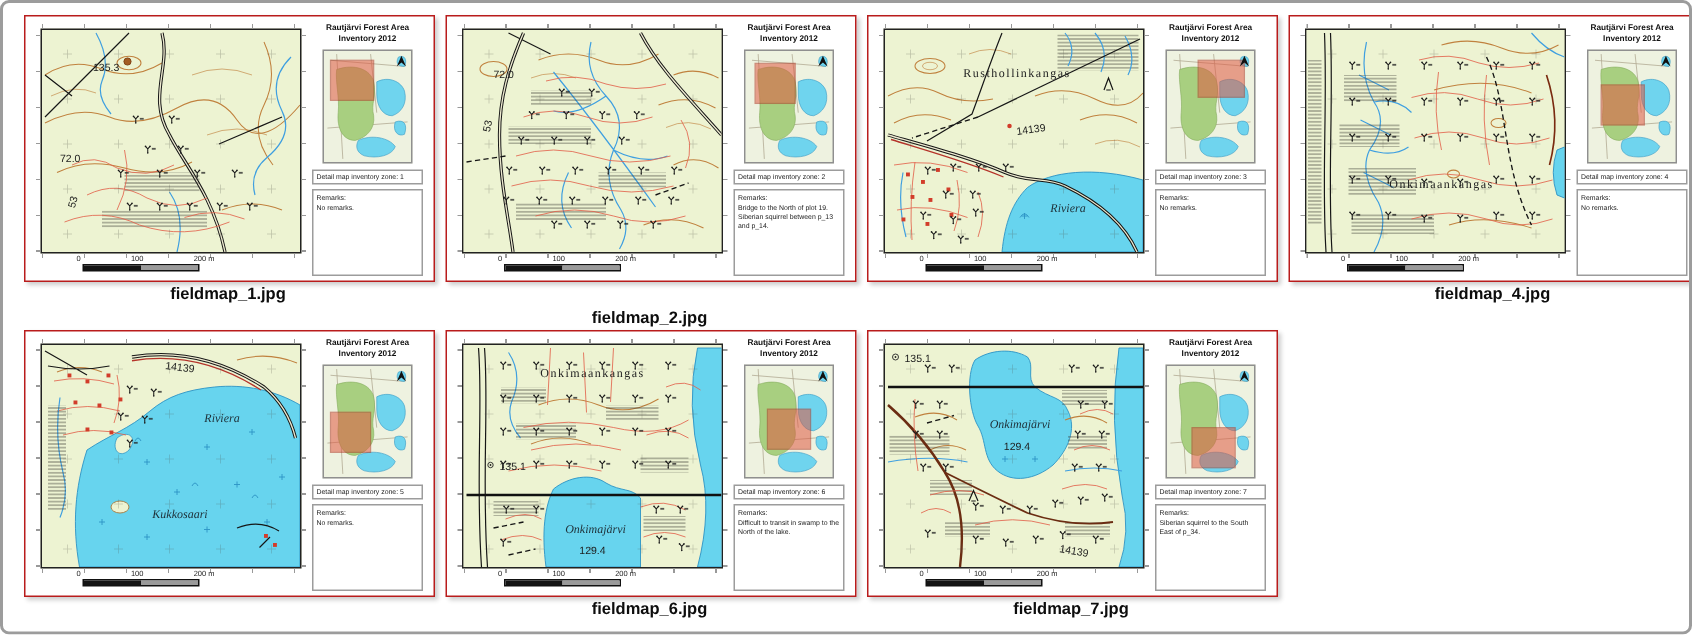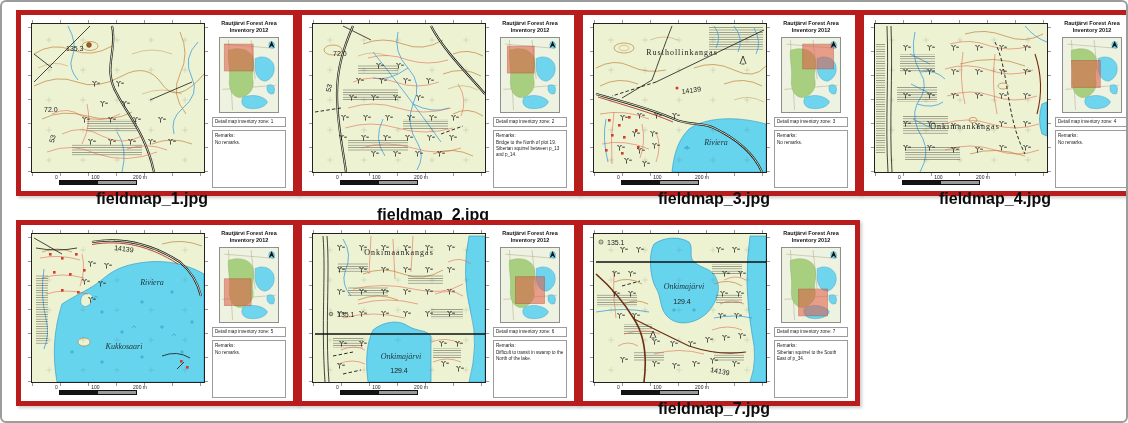--- a/index.html
+++ b/index.html
@@ -1,17 +1,17 @@
 <!DOCTYPE html>
 <html><head>
 <meta charset="utf-8">
 <style>
   html,body{margin:0;padding:0;background:#ffffff;font-family:"Liberation Sans",sans-serif;}
   .canvas{position:relative;width:1124px;height:419px;margin:0;border:2px solid #9c9c9c;border-radius:6px;background:#ffffff;overflow:hidden;}
-  .card{position:absolute;width:272px;height:176px;background:#ffffff;border:5px solid #b91c1c;box-shadow:2px 2px 3px rgba(0,0,0,.20);}
+  .card{position:absolute;width:272px;height:176px;background:#ffffff;border:1px solid #b91c1c;box-shadow:2px 2px 3px rgba(0,0,0,.20);}
   .map-frame{position:absolute;left:10px;top:8px;width:172px;height:148px;border:1px solid #222;background:#edf3d2;}
   .map-frame::before{content:"";position:absolute;left:0;right:0;top:-4px;height:3px;background:repeating-linear-gradient(90deg,#999 0 1px,transparent 1px 28px);}
   .map-frame::after{content:"";position:absolute;left:0;right:0;bottom:-4px;height:3px;background:repeating-linear-gradient(90deg,#999 0 1px,transparent 1px 28px);}
   .vt{position:absolute;top:0;bottom:0;width:3px;background:repeating-linear-gradient(0deg,#999 0 1px,transparent 1px 24px);}
   .vt.l{left:-4px}.vt.r{right:-4px}
   .mapsvg{position:absolute;inset:0;width:100%;height:100%;}
   
   .ct{fill:none;stroke:#c0813e;stroke-width:.7}
   .ct2{fill:none;stroke:#c0813e;stroke-width:.5;opacity:.85}
   .rd{fill:none;stroke:#e2604a;stroke-width:.55}
@@ -34,21 +34,21 @@
   .overview svg{position:absolute;inset:0;width:100%;height:100%;}
   .zone-box{margin:4px auto 0;width:68px;border:1px solid #9c9c9c;background:#fff;font-size:4.6px;color:#222;padding:1.5px 2px;line-height:1.2;}
   .remarks-box{margin:3px auto 0;width:68px;height:52px;border:1px solid #9c9c9c;background:#fff;font-size:4.6px;color:#222;padding:2px;line-height:1.35;overflow:hidden;}
   .rhead{margin-bottom:.5px;}
   
   .scalebar{position:absolute;left:26px;top:159px;width:120px;}
   .sb-nums{display:flex;width:92px;margin-left:8px;justify-content:space-between;font-size:5px;line-height:6px;color:#222;}
   .sb-bar{width:76px;margin-left:12px;height:3px;border:.5px solid #111;display:flex;}
   .sb-b1{width:50%;background:#141414;}
   .sb-b2{width:50%;background:#9a9a9a;}
-  .cap{position:absolute;width:272px;text-align:center;font-size:16px;font-weight:700;color:#0d0d0d;}
+  .cap{position:absolute;width:272px;text-align:center;font-size:11px;font-weight:700;color:#0d0d0d;}
 </style>
 </head>
 <body>
 
 <svg width="0" height="0" style="position:absolute" aria-hidden="true">
   <defs>
     <pattern id="hat" width="3.5" height="2.4" patternUnits="userSpaceOnUse">
       <path d="M0 1.2 H3.5" stroke="#3f3f38" stroke-width="0.45"></path>
     </pattern>
     <pattern id="gcross" width="34" height="30" patternUnits="userSpaceOnUse">
@@ -301,21 +301,20 @@
             <use href="#narrow" x="44" y="2"></use>
           </svg>
       </div>
       <div class="zone-box">Detail map inventory zone: 3</div>
       <div class="remarks-box">
         <div class="rhead">Remarks:</div>
         <div class="rbody">No remarks.</div>
       </div>
     </div>
   </div>
-  <div class="cap" style="left:576px;top:188px">fieldmap_3.jpg</div>
 
   <div class="card" style="left:857px;top:8px">
     <div class="map-frame">
       <i class="vt l"></i>
         <i class="vt r"></i>
       <svg class="mapsvg" viewBox="0 0 172 148" preserveAspectRatio="none">
         <rect width="172" height="148" fill="#edf3d2"></rect>
         <path class="thin" d="M12 2 C14 50 10 100 13 148 M16 2 C18 50 14 100 17 148"></path>
         <rect x="1" y="20" width="9" height="110" fill="url(#hat)"></rect>
         <path class="stm" d="M40 8 Q35 30 45 48 Q55 62 42 80 Q35 95 48 115 Q55 130 45 148 M45 48 Q60 45 70 55 M42 80 Q58 85 68 78 M150 2 Q160 14 172 18 M35 30 L55 40 M38 95 L58 105 M36 60 L56 70"></path>
@@ -550,20 +549,21 @@
             <use href="#narrow" x="44" y="2"></use>
           </svg>
       </div>
       <div class="zone-box">Detail map inventory zone: 6</div>
       <div class="remarks-box">
         <div class="rhead">Remarks:</div>
         <div class="rbody">Difficult to transit in swamp to the North of the lake.</div>
       </div>
     </div>
   </div>
+  <div class="cap" style="left:295px;top:398px">fieldmap_6.jpg</div>
 
   <div class="card" style="left:576px;top:218px">
     <div class="map-frame">
       <i class="vt l"></i>
         <i class="vt r"></i>
       <svg class="mapsvg" viewBox="0 0 172 148" preserveAspectRatio="none">
         <rect width="172" height="148" fill="#edf3d2"></rect>
         <path class="lk" d="M60 10 C70 3 85 2 95 8 C100 14 94 22 100 28 C110 36 118 34 122 44 C128 56 122 70 112 80 C100 90 85 92 75 84 C65 76 68 64 62 54 C56 44 54 20 60 10 Z"></path>
         <path class="lk" d="M156 2 Q149 50 158 100 Q164 125 156 148 L172 148 L172 2 Z"></path>
         <path d="M2 28 L172 28" stroke="#111" stroke-width="1.6" fill="none"></path>

